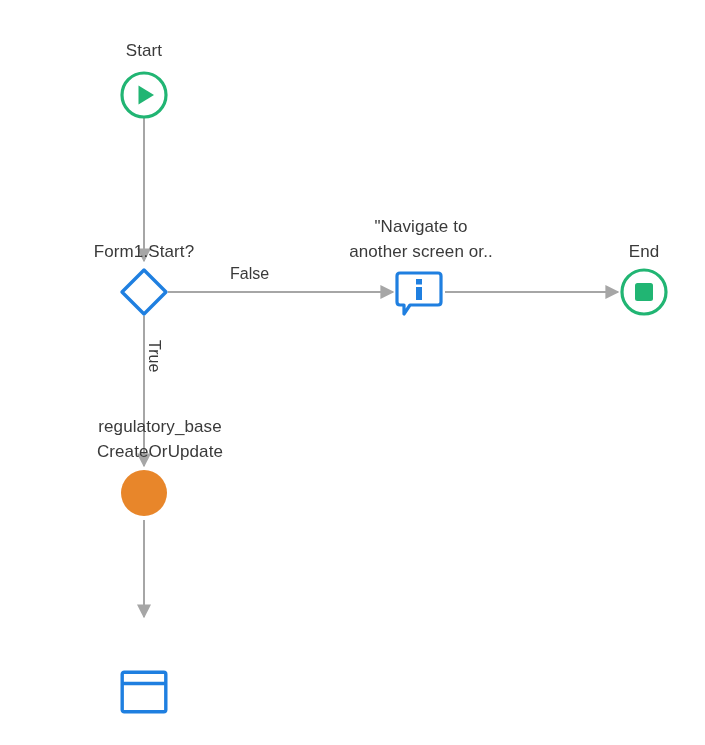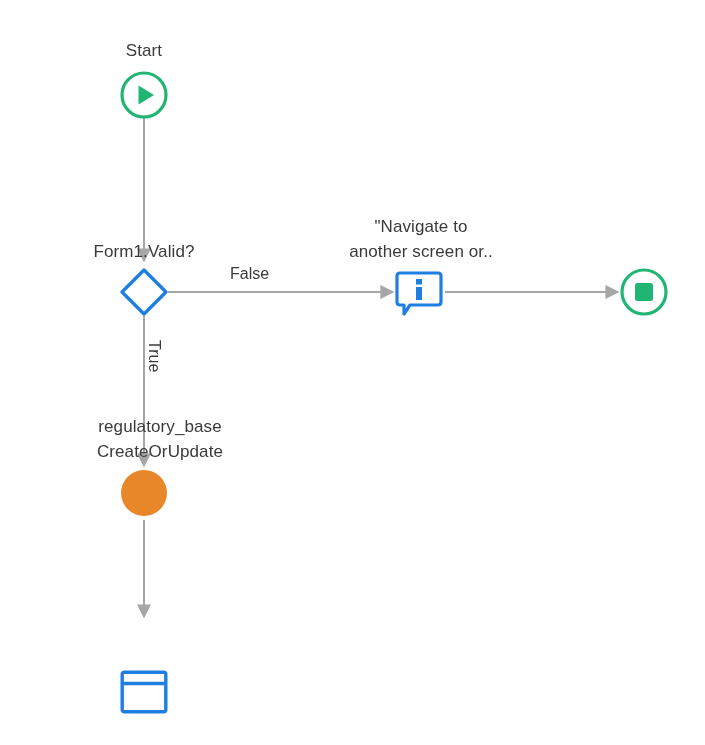--- a/index.html
+++ b/index.html
@@ -83,41 +83,42 @@
   </svg>
 
   <div class="node-label" style="left:94px; top:38px; width:100px;">Start</div>
   <div class="node" style="left:118px; top:69px; width:52px; height:52px;">
     <svg width="52" height="52" viewBox="0 0 52 52">
       <circle cx="26" cy="26" r="22" fill="#ffffff" stroke="#21b573" stroke-width="3.2"></circle>
       <path d="M 20.5 16.5 L 36 26 L 20.5 35.5 Z" fill="#21b573"></path>
     </svg>
   </div>
 
-  <div class="node-label" style="left:44px; top:239px; width:200px;">Form1.Valid?</div>
+  <div class="node-label" style="left:44px; top:239px; width:200px;">Form1.Start?</div>
   <div class="node" style="left:118px; top:266px; width:52px; height:52px;">
     <svg width="52" height="52" viewBox="0 0 52 52">
       <path d="M 26 4 L 48 26 L 26 48 L 4 26 Z" fill="#ffffff" stroke="#1f7fe0" stroke-width="3.4" stroke-linejoin="round"></path>
     </svg>
   </div>
 
   <div class="edge-label" style="left:230px; top:264px; width:100px;">False</div>
 
   <div class="edge-label vertical" style="left:164px; top:340px; width:50px; text-align:left;">True</div>
 
   <div class="node-label" style="left:318px; top:214px; width:206px;">"Navigate to
 another screen or..</div>
   <div class="node" style="left:394px; top:268px; width:50px; height:50px;">
     <svg width="50" height="50" viewBox="0 0 50 50">
       <path d="M 6 5 L 44 5 Q 47 5 47 8 L 47 34 Q 47 37 44 37 L 16 37 L 10 46 L 10 37 L 6 37 Q 3 37 3 34 L 3 8 Q 3 5 6 5 Z" fill="#ffffff" stroke="#1f7fe0" stroke-width="3.2" stroke-linejoin="round"></path>
       <rect x="22" y="11" width="6" height="5.5" fill="#1f7fe0"></rect>
       <rect x="22" y="19" width="6" height="13" fill="#1f7fe0"></rect>
     </svg>
   </div>
 
+  <div class="node-label" style="left:594px; top:239px; width:100px;">End</div>
   <div class="node" style="left:618px; top:266px; width:52px; height:52px;">
     <svg width="52" height="52" viewBox="0 0 52 52">
       <circle cx="26" cy="26" r="22" fill="#ffffff" stroke="#21b573" stroke-width="3.2"></circle>
       <rect x="17" y="17" width="18" height="18" rx="2.5" fill="#21b573"></rect>
     </svg>
   </div>
 
   <div class="node-label" style="left:60px; top:414px; width:200px;">regulatory_base
 CreateOrUpdate</div>
   <div class="node" style="left:119px; top:468px; width:50px; height:50px;">

